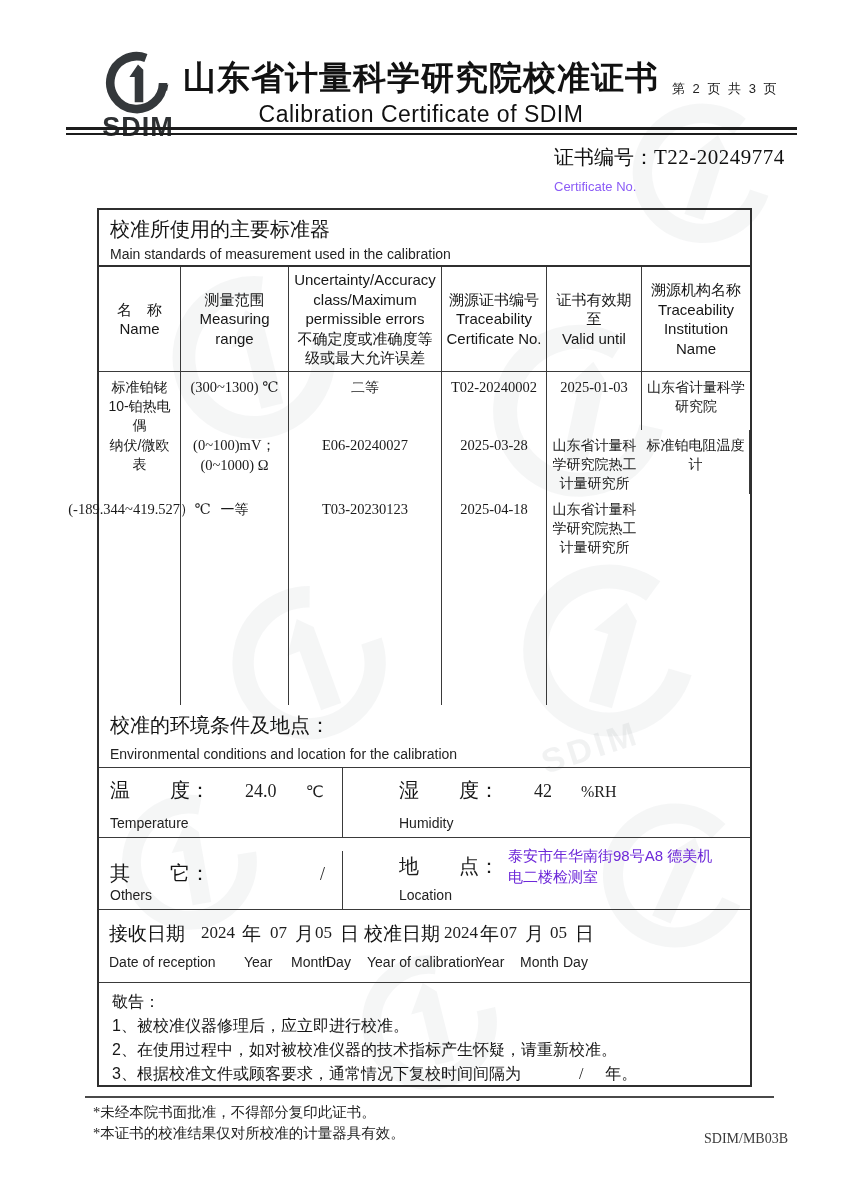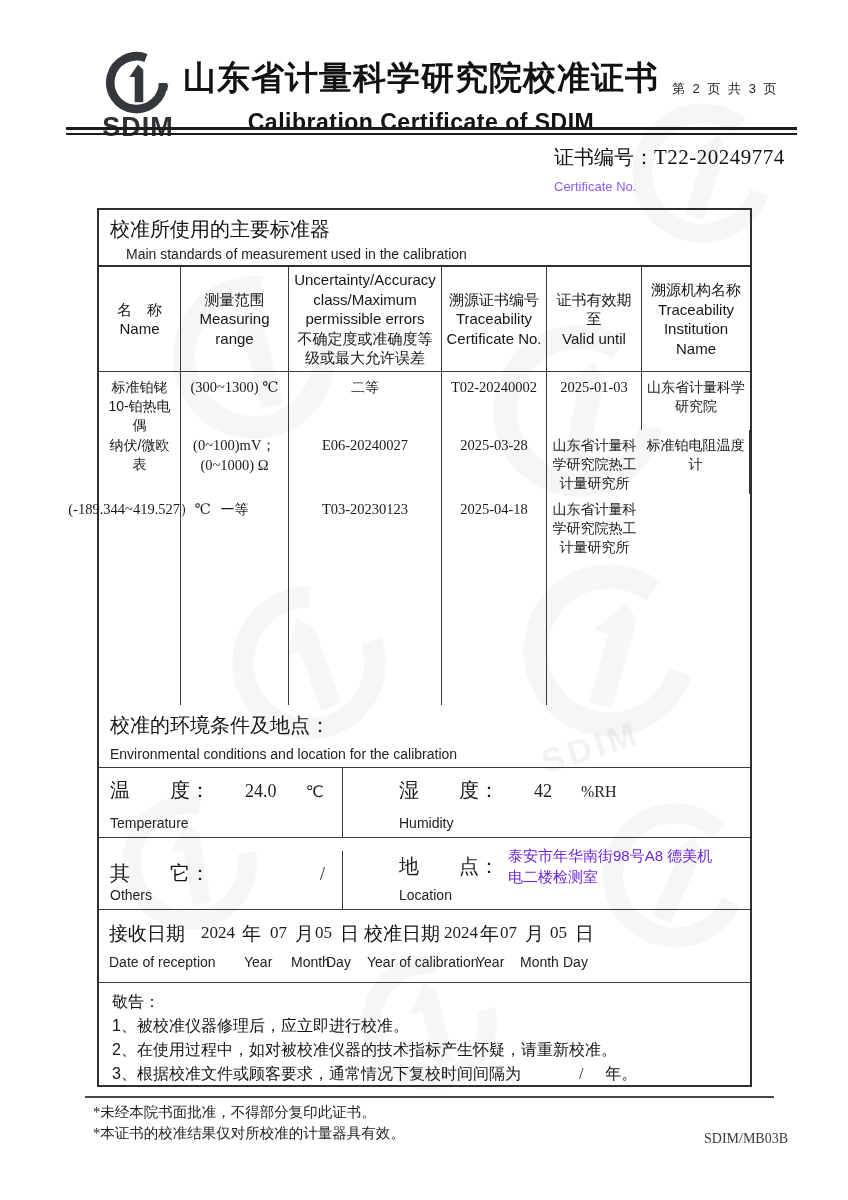--- a/index.html
+++ b/index.html
@@ -5,35 +5,35 @@
   html,body{margin:0;padding:0;background:#ffffff;}
   .page{position:relative;width:848px;height:1200px;background:#fff;overflow:hidden;
         font-family:"Liberation Sans","DejaVu Sans",sans-serif;color:#1d1d1d;}
   .serif{font-family:"Liberation Serif","DejaVu Serif",serif;}
   
   .logo{position:absolute;left:86px;top:50px;width:104px;text-align:center;}
   .logo svg{width:68px;height:66px;display:block;margin:0 auto;}
   .logo-text{font-weight:bold;font-size:27px;letter-spacing:1px;color:#2e3133;line-height:1;margin-top:-2px;}
   .title-block{position:absolute;left:176px;top:56px;width:490px;text-align:center;}
   .title-zh{font-size:33px;font-weight:bold;letter-spacing:1px;white-space:nowrap;color:#111;}
-  .title-en{font-size:23px;font-weight:bold;letter-spacing:.5px;margin-top:8px;color:#111;}
+  .title-en{font-size:23px;font-weight:normal;letter-spacing:.5px;margin-top:0;color:#111;}
   .page-info{position:absolute;left:672px;top:80px;font-size:13px;letter-spacing:2px;color:#222;}
   .header-rule{position:absolute;left:66px;top:127px;width:731px;height:3px;
                border-top:3px solid #1c1c1c;border-bottom:2px solid #1c1c1c;}
   .cert-no{position:absolute;left:554px;top:144px;}
   .cert-no .line1{font-size:20px;color:#111;}
   .cert-no .num{font-size:21px;letter-spacing:.5px;}
   .cert-no .line2{font-size:13px;margin-top:8px;color:#8b5cf6;}
   
   .main-box{position:absolute;left:97px;top:208px;width:651px;height:875px;
             border:2px solid #2f2f2f;background:transparent;}
   .sec-title{height:57px;border-bottom:2px solid #2f2f2f;box-sizing:border-box;
              padding:6px 11px 3px;display:flex;flex-direction:column;justify-content:space-between;}
   .sec-title .zh{font-size:20px;color:#151515;}
-  .sec-title .en{font-size:14px;color:#222;margin-left:16px;}
+  .sec-title .en{font-size:14px;color:#222;}
   
   .std-table{display:grid;grid-template-columns:82px 108px 153px 105px 95px auto;
              grid-template-rows:105px 58px 64px 211px;box-sizing:border-box;}
   .std-table .cell{border-right:1.5px solid #3a3a3a;box-sizing:border-box;
                    display:flex;flex-direction:column;align-items:center;text-align:center;}
   .std-table .cell.last{border-right:none;}
   .std-table .th{border-bottom:1.5px solid #3a3a3a;justify-content:center;
                  font-size:15px;line-height:1.3;padding:2px 3px;color:#161616;}
   .std-table .td{justify-content:flex-start;padding:6px 4px 0;font-size:14px;line-height:1.35;color:#1a1a1a;}
   .std-table .td.serif{font-size:14.5px;}

